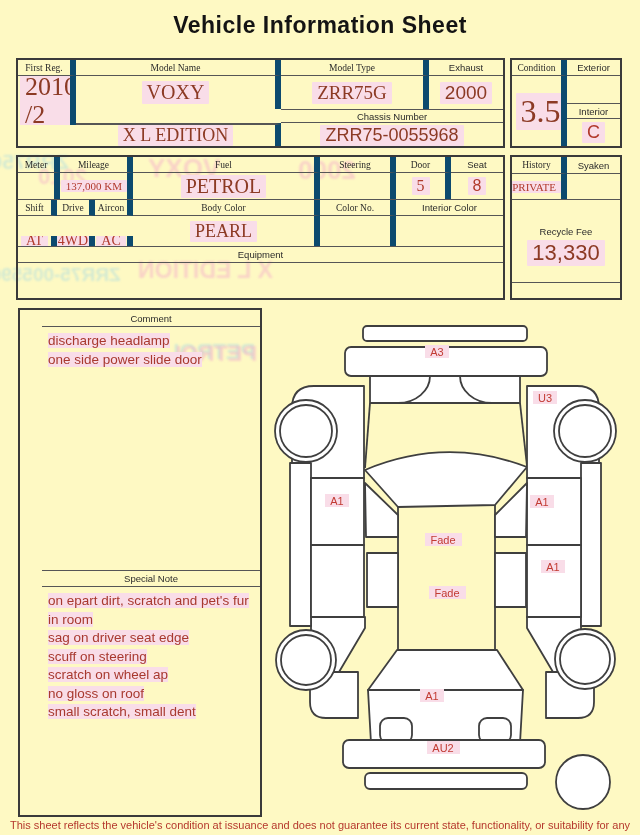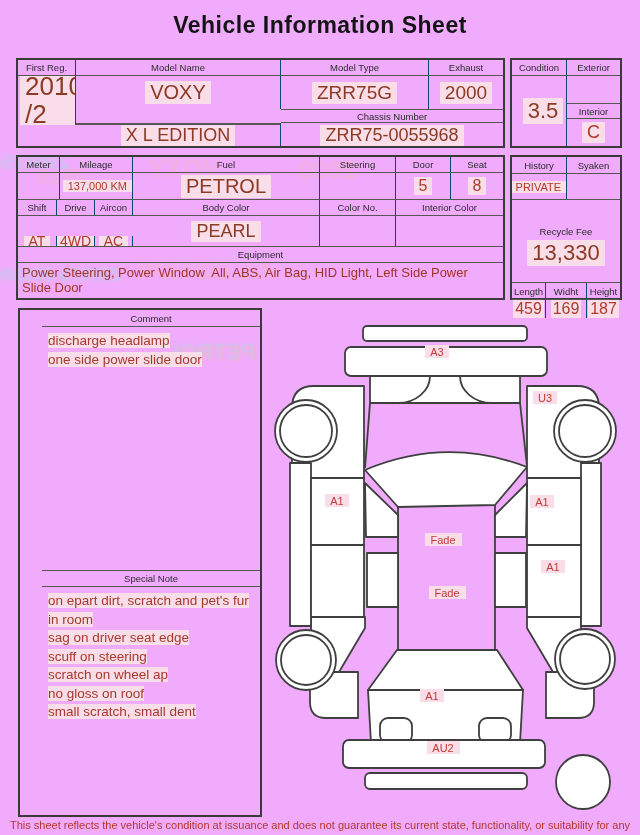--- a/index.html
+++ b/index.html
@@ -1,45 +1,45 @@
 <!DOCTYPE html>
 <html><head>
 <meta charset="utf-8">
 <style>
   html,body{margin:0;padding:0;background:#fff;}
-  .sheet{position:relative;width:640px;height:835px;background:#f0abfc;overflow:hidden;
+  .sheet{position:relative;width:640px;height:835px;background:#fef9c3;overflow:hidden;
          font-family:"Liberation Sans",sans-serif;color:#222;}
   .abs{position:absolute;}
   *{box-sizing:border-box;}
 
   .title{top:12px;left:0;width:640px;text-align:center;font-size:23px;font-weight:600;
          color:#141414;letter-spacing:.5px;font-family:"Liberation Sans",sans-serif;}
 
   
   .box{border:2px solid #3a3a3a;background:transparent;}
   .lbl{font-size:9.5px;color:#2b2b2b;display:flex;align-items:center;justify-content:center;
        white-space:nowrap;overflow:hidden;}
   .val{display:flex;align-items:center;justify-content:center;overflow:hidden;}
-  .br{border-right:1px solid #0c4a6e;}
+  .br{border-right:6px solid #0c4a6e;font-family:Liberation Serif, serif;}
   .bb{border-bottom:1px solid #565656;}
   .bt{border-top:1px solid #565656;}
 
   .hl{background:#f9dde8;padding:0 5px;border-radius:1px;}
   .v1{color:#8c3a24;}   
   .v2{color:#b13a2c;}   
 
   
   .t1{left:16px;top:58px;width:489px;height:90px;display:grid;
       grid-template-columns:58px 205px 148px 1fr;grid-template-rows:16px 33px 14px 1fr;}
   .t1 .firstreg-v{grid-row:2/5;font-size:26px;line-height:1.05;justify-content:flex-start;
       padding-left:2px;white-space:pre-line;}
   
   .p1{left:510px;top:58px;width:112px;height:90px;display:grid;
       grid-template-columns:55px 1fr;grid-template-rows:16px 28px 15px 1fr;}
-  .p1 .cond-v{grid-row:2/5;font-size:22px;padding-left:8px;}
+  .p1 .cond-v{grid-row:2/5;font-size:32px;padding-left:8px;}
 
   
   .t2{left:16px;top:155px;width:489px;height:145px;}
   .t2a{display:grid;grid-template-columns:42px 73px 187px 76px 55px 1fr;
        grid-template-rows:16px 26px;}
   .t2b{display:grid;grid-template-columns:39px 38px 38px 187px 76px 1fr;
        grid-template-rows:16px 30px;border-top:1px solid #565656;}
   .t2c{border-top:1px solid #565656;}
   .equip-h{height:16px;}
   .equip-t{padding:2px 4px 0 4px;font-size:13px;line-height:1.18;color:#a03527;
@@ -183,50 +183,35 @@
           <span class="hl">AC</span>
         </div>
       <div class="val br fs18 v1">
           <span class="hl">PEARL</span>
         </div>
       <div class="val br"></div>
       <div class="val"></div>
     </div>
     <div class="t2c">
       <div class="lbl bb equip-h">Equipment</div>
-      <div class="equip-t">Power Steering, Power Window  All, ABS, Air Bag, HID Light, Left Side Power Slide Door</div>
     </div>
   </div>
 
   <div class="abs box p2">
     <div class="p2a">
       <div class="lbl br bb">History</div>
       <div class="lbl bb">Syaken</div>
       <div class="val br fs11 v2">
           <span class="hl">PRIVATE</span>
         </div>
       <div class="val"></div>
     </div>
     <div class="p2b">
       <div class="rl">Recycle Fee</div>
       <span class="rv v1 hl">13,330</span>
-    </div>
-    <div class="p2c">
-      <div class="lbl br bb">Length</div>
-      <div class="lbl br bb">Widht</div>
-      <div class="lbl bb">Height</div>
-      <div class="val br fs16 v2">
-          <span class="hl" style="padding:0 2px">459</span>
-        </div>
-      <div class="val br fs16 v2">
-          <span class="hl" style="padding:0 2px">169</span>
-        </div>
-      <div class="val fs16 v2">
-          <span class="hl" style="padding:0 2px">187</span>
-        </div>
     </div>
   </div>
 
   <div class="abs box cbox">
     <div class="lbl c-h">Comment</div>
     <div class="c-body"><span class="notes">discharge headlamp
 one side power slide door</span></div>
     <div class="lbl s-h bt">Special Note</div>
     <div class="s-body"><span class="notes">on epart dirt, scratch and pet's fur
 in room

